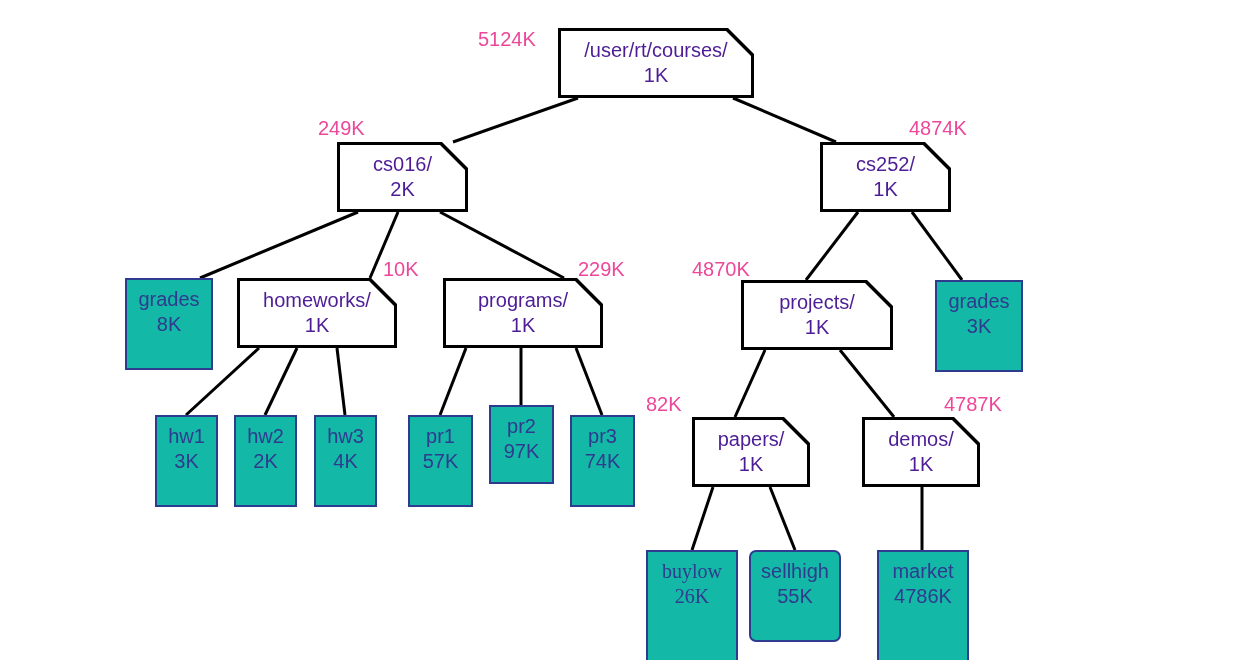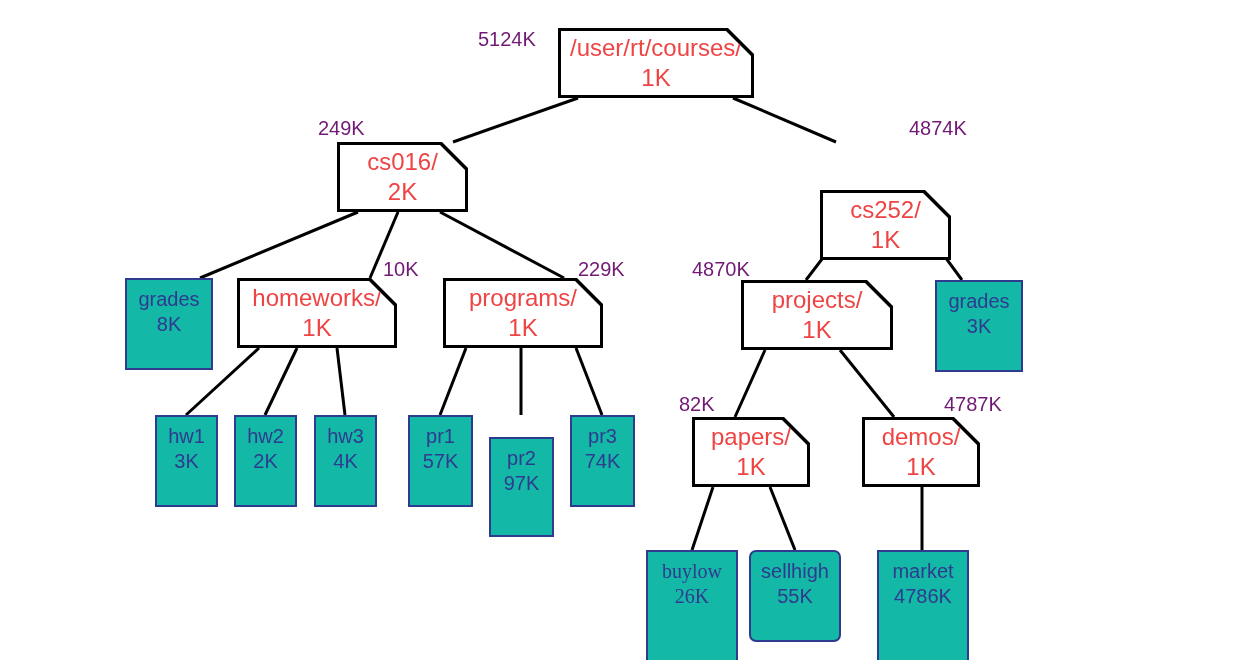--- a/index.html
+++ b/index.html
@@ -29,22 +29,22 @@
   }
   .folder .inner{
     position:absolute;
     left:3px;top:3px;right:3px;bottom:3px;
     background:#ffffff;
     clip-path:polygon(0 0, calc(100% - 25px) 0, 100% 25px, 100% 100%, 0 100%);
     display:flex;
     flex-direction:column;
     align-items:center;
     justify-content:center;
-    color:#ef4444;
-    font-size:24px;
+    color:#4c1d95;
+    font-size:20px;
     line-height:1.25;
   }
 
   
   .file{
     border:2px solid #2e3b8f;
     display:flex;
     flex-direction:column;
     align-items:center;
     justify-content:flex-start;
@@ -52,21 +52,21 @@
     color:#2e3b8f;
     font-size:20px;
     line-height:1.25;
   }
 
   .line1,.line2{white-space:nowrap;display:block;}
 
   
   .size-label{
     position:absolute;
-    color:#701a75;
+    color:#ec4899;
     font-size:20px;
     white-space:nowrap;
   }
 </style>
 </head>
 <body>
 
 <div id="canvas">
   <svg id="edges" viewBox="0 0 1242 660" xmlns="http://www.w3.org/2000/svg">
       <line x1="578" y1="98" x2="453" y2="142" stroke="#000000" stroke-width="3"></line>
@@ -95,21 +95,21 @@
       </div>
     </div>
     <div class="size-label" style="left: 478px; top: 28px;">5124K</div>
     <div class="node folder" style="left: 337px; top: 142px; width: 131px; height: 70px;">
       <div class="inner">
         <span class="line1">cs016/</span>
         <span class="line2">2K</span>
       </div>
     </div>
     <div class="size-label" style="left: 318px; top: 117px;">249K</div>
-    <div class="node folder" style="left: 820px; top: 142px; width: 131px; height: 70px; margin-top: 48px;">
+    <div class="node folder" style="left: 820px; top: 142px; width: 131px; height: 70px;">
       <div class="inner">
         <span class="line1">cs252/</span>
         <span class="line2">1K</span>
       </div>
     </div>
     <div class="size-label" style="left: 909px; top: 117px;">4874K</div>
     <div class="node file" style="left: 125px; top: 278px; width: 88px; height: 92px;">
       <span class="line1">grades</span>
       <span class="line2">8K</span>
     </div>
@@ -147,35 +147,35 @@
       <span class="line2">2K</span>
     </div>
     <div class="node file" style="left: 314px; top: 415px; width: 63px; height: 92px;">
       <span class="line1">hw3</span>
       <span class="line2">4K</span>
     </div>
     <div class="node file" style="left: 408px; top: 415px; width: 65px; height: 92px;">
       <span class="line1">pr1</span>
       <span class="line2">57K</span>
     </div>
-    <div class="node file" style="left: 489px; top: 437px; width: 65px; height: 100px;">
+    <div class="node file" style="left: 489px; top: 405px; width: 65px; height: 79px;">
       <span class="line1">pr2</span>
       <span class="line2">97K</span>
     </div>
     <div class="node file" style="left: 570px; top: 415px; width: 65px; height: 92px;">
       <span class="line1">pr3</span>
       <span class="line2">74K</span>
     </div>
     <div class="node folder" style="left: 692px; top: 417px; width: 118px; height: 70px;">
       <div class="inner">
         <span class="line1">papers/</span>
         <span class="line2">1K</span>
       </div>
     </div>
-    <div class="size-label" style="left: 679px; top: 393px;">82K</div>
+    <div class="size-label" style="left: 646px; top: 393px;">82K</div>
     <div class="node folder" style="left: 862px; top: 417px; width: 118px; height: 70px;">
       <div class="inner">
         <span class="line1">demos/</span>
         <span class="line2">1K</span>
       </div>
     </div>
     <div class="size-label" style="left: 944px; top: 393px;">4787K</div>
     <div class="node file" style="left: 646px; top: 550px; width: 92px; height: 116px; font-family: Liberation Serif, serif;">
       <span class="line1">buylow</span>
       <span class="line2">26K</span>

